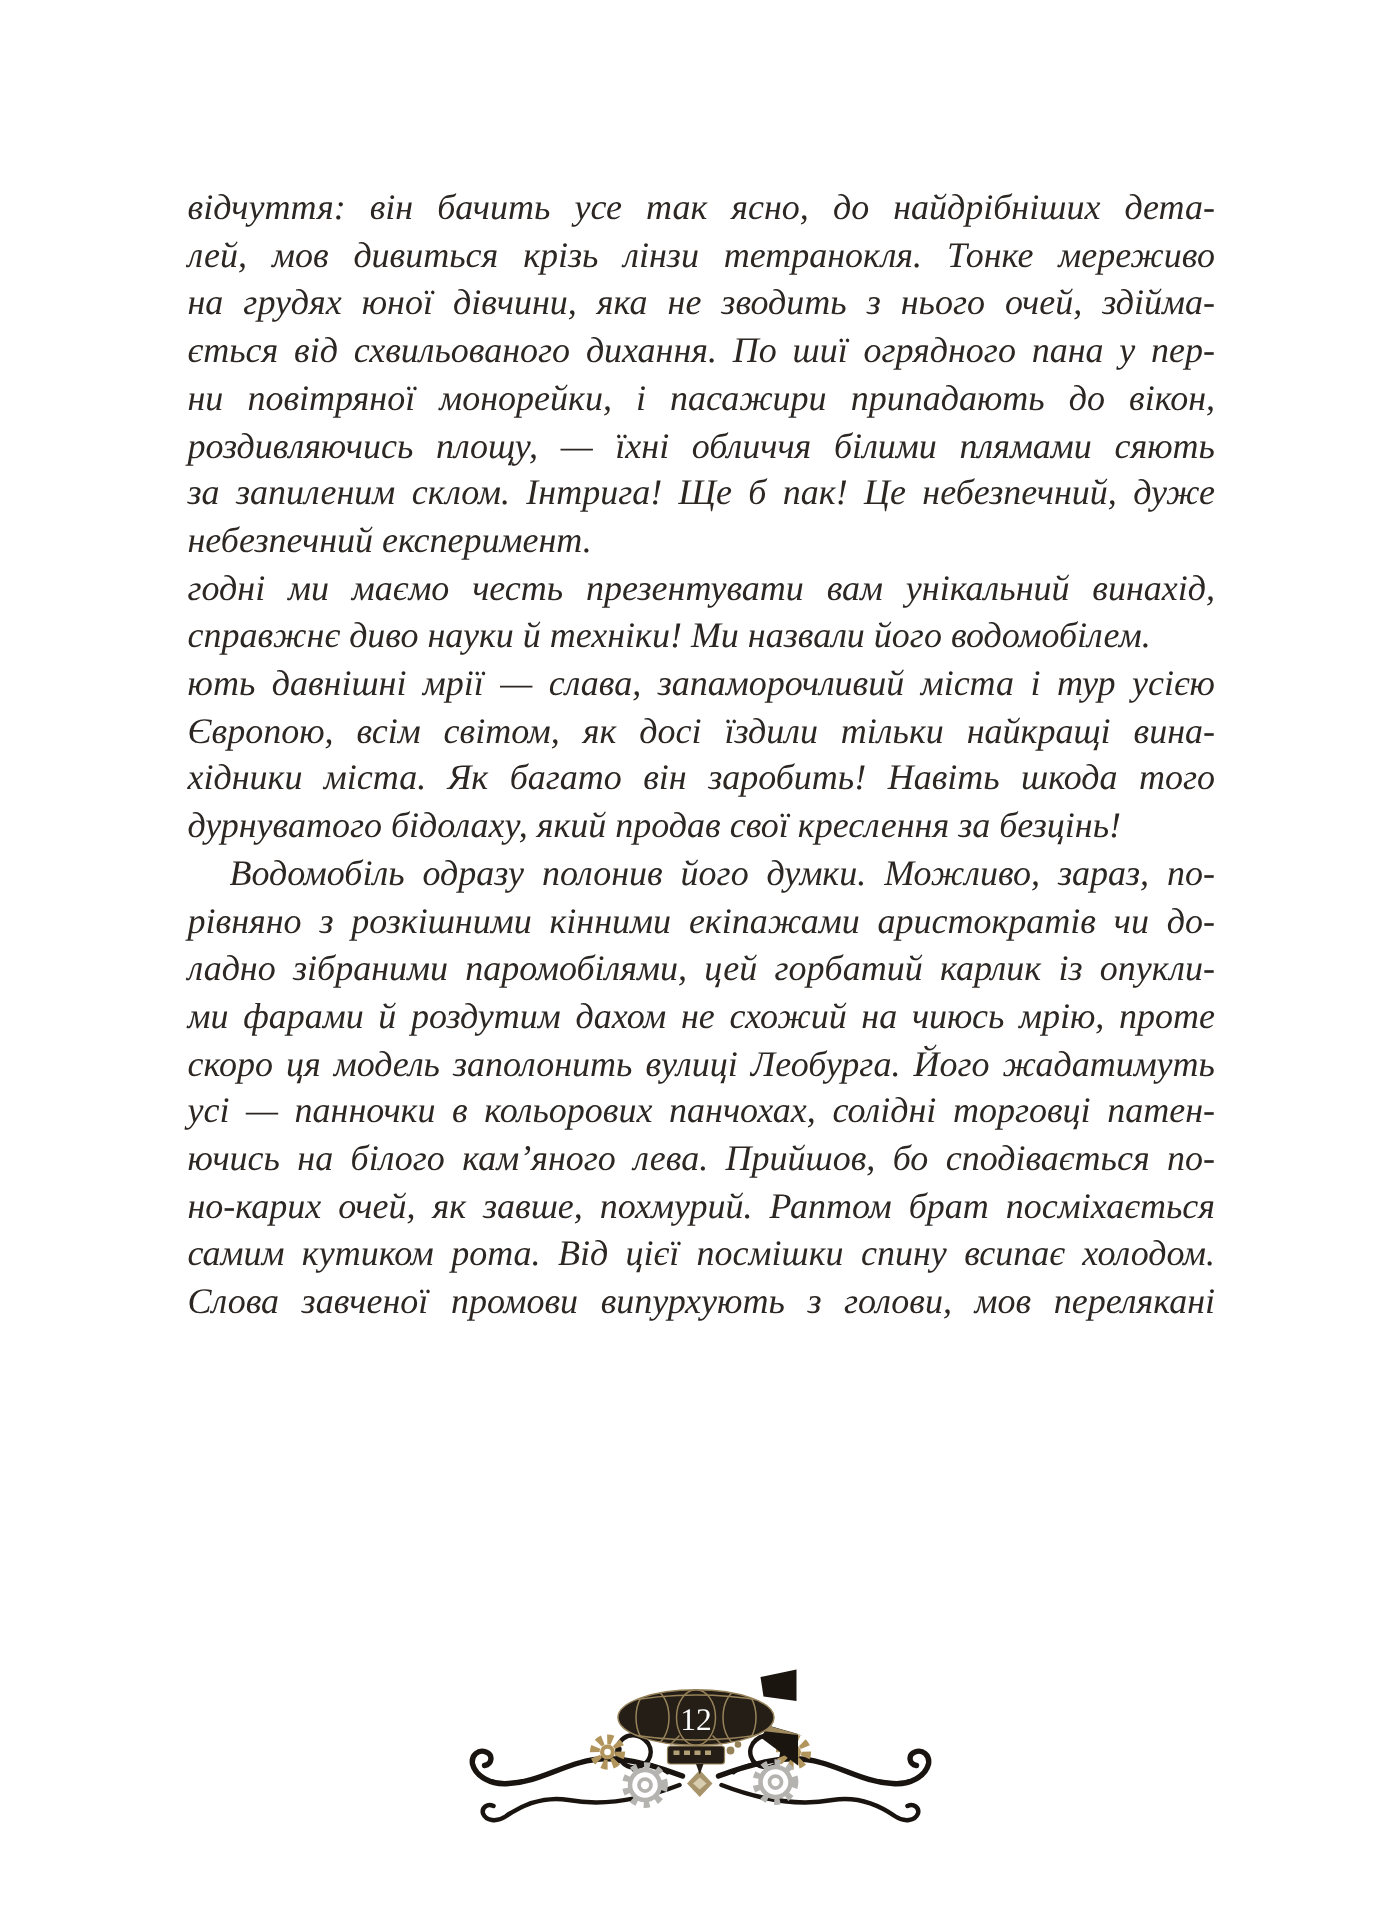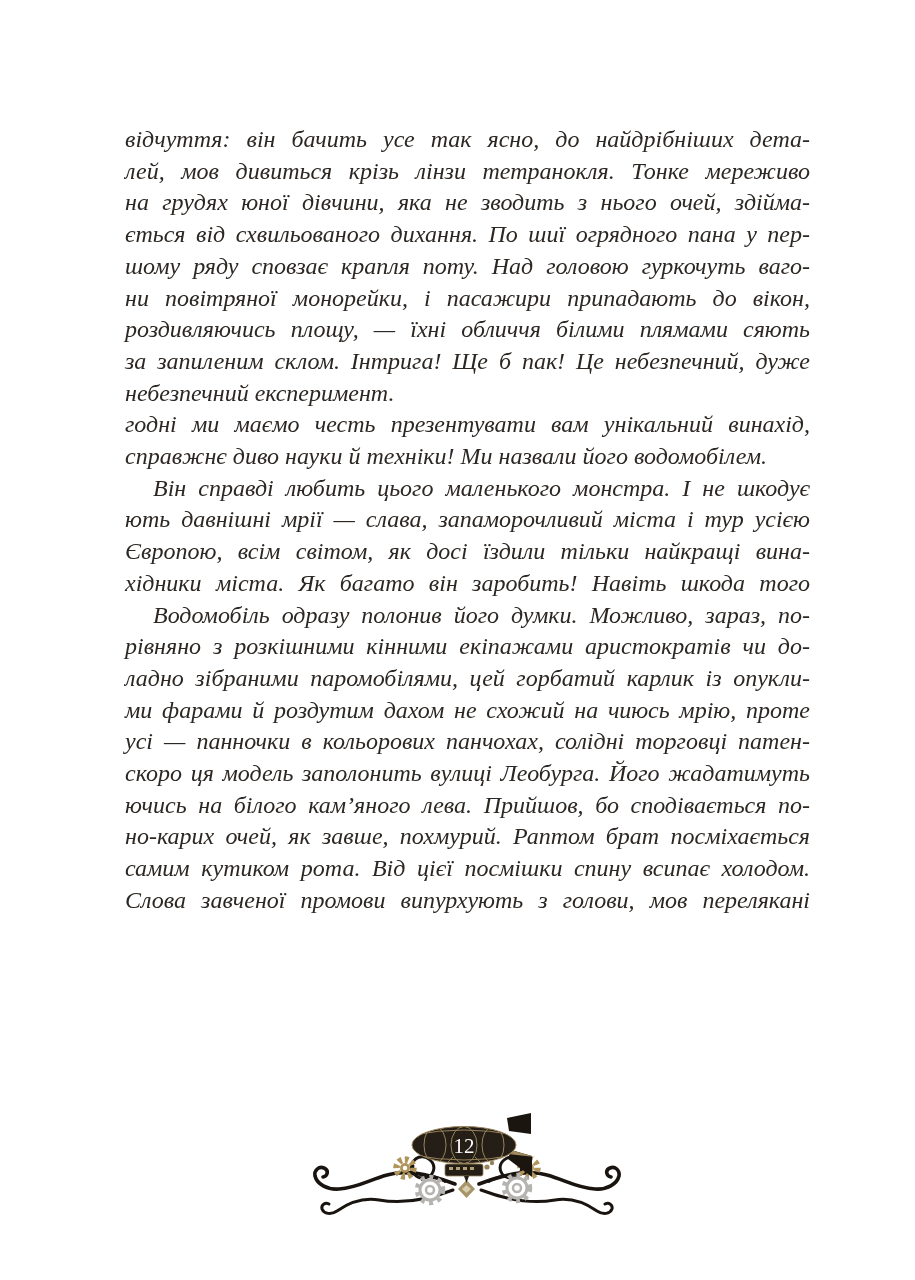--- a/index.html
+++ b/index.html
@@ -37,37 +37,36 @@
   }
 </style>
 </head>
 <body>
 
 <div class="page-text">
     <div class="line">відчуття: він бачить усе так ясно, до найдрібніших дета-</div>
     <div class="line">лей, мов дивиться крізь лінзи тетранокля. Тонке мереживо</div>
     <div class="line">на грудях юної дівчини, яка не зводить з нього очей, здійма-</div>
     <div class="line">ється від схвильованого дихання. По шиї огрядного пана у пер-</div>
-    <div class="line">шому ряду сповзає крапля поту. Над головою гуркочуть ваго-</div>
     <div class="line">ни повітряної монорейки, і пасажири припадають до вікон,</div>
     <div class="line">роздивляючись площу, — їхні обличчя білими плямами сяють</div>
     <div class="line">за запиленим склом. Інтрига! Ще б пак! Це небезпечний, дуже</div>
     <div class="line no-just">небезпечний експеримент.</div>
     <div class="line">годні ми маємо честь презентувати вам унікальний винахід,</div>
     <div class="line no-just">справжнє диво науки й техніки! Ми назвали його водомобілем.</div>
-    <div class="line indent">Він справді любить цього маленького монстра. І не шкодує</div>
     <div class="line">ють давнішні мрії — слава, запаморочливий міста і тур усією</div>
     <div class="line">Європою, всім світом, як досі їздили тільки найкращі вина-</div>
     <div class="line">хідники міста. Як багато він заробить! Навіть шкода того</div>
+    <div class="line no-just">дурнуватого бідолаху, який продав свої креслення за безцінь!</div>
     <div class="line indent">Водомобіль одразу полонив його думки. Можливо, зараз, по-</div>
     <div class="line">рівняно з розкішними кінними екіпажами аристократів чи до-</div>
     <div class="line">ладно зібраними паромобілями, цей горбатий карлик із опукли-</div>
     <div class="line">ми фарами й роздутим дахом не схожий на чиюсь мрію, проте</div>
+    <div class="line">скоро ця модель заполонить вулиці Леобурга. Його жадатимуть</div>
     <div class="line">усі — панночки в кольорових панчохах, солідні торговці патен-</div>
-    <div class="line">скоро ця модель заполонить вулиці Леобурга. Його жадатимуть</div>
     <div class="line">ючись на білого кам’яного лева. Прийшов, бо сподівається по-</div>
     <div class="line">но-карих очей, як завше, похмурий. Раптом брат посміхається</div>
     <div class="line">самим кутиком рота. Від цієї посмішки спину всипає холодом.</div>
     <div class="line">Слова завченої промови випурхують з голови, мов перелякані</div>
   </div>
 
 <svg class="ornament" viewBox="0 0 350 118" xmlns="http://www.w3.org/2000/svg">
   <defs>
     <clipPath id="bodyClip">
         <ellipse cx="169" cy="33" rx="52" ry="18.5"></ellipse>

